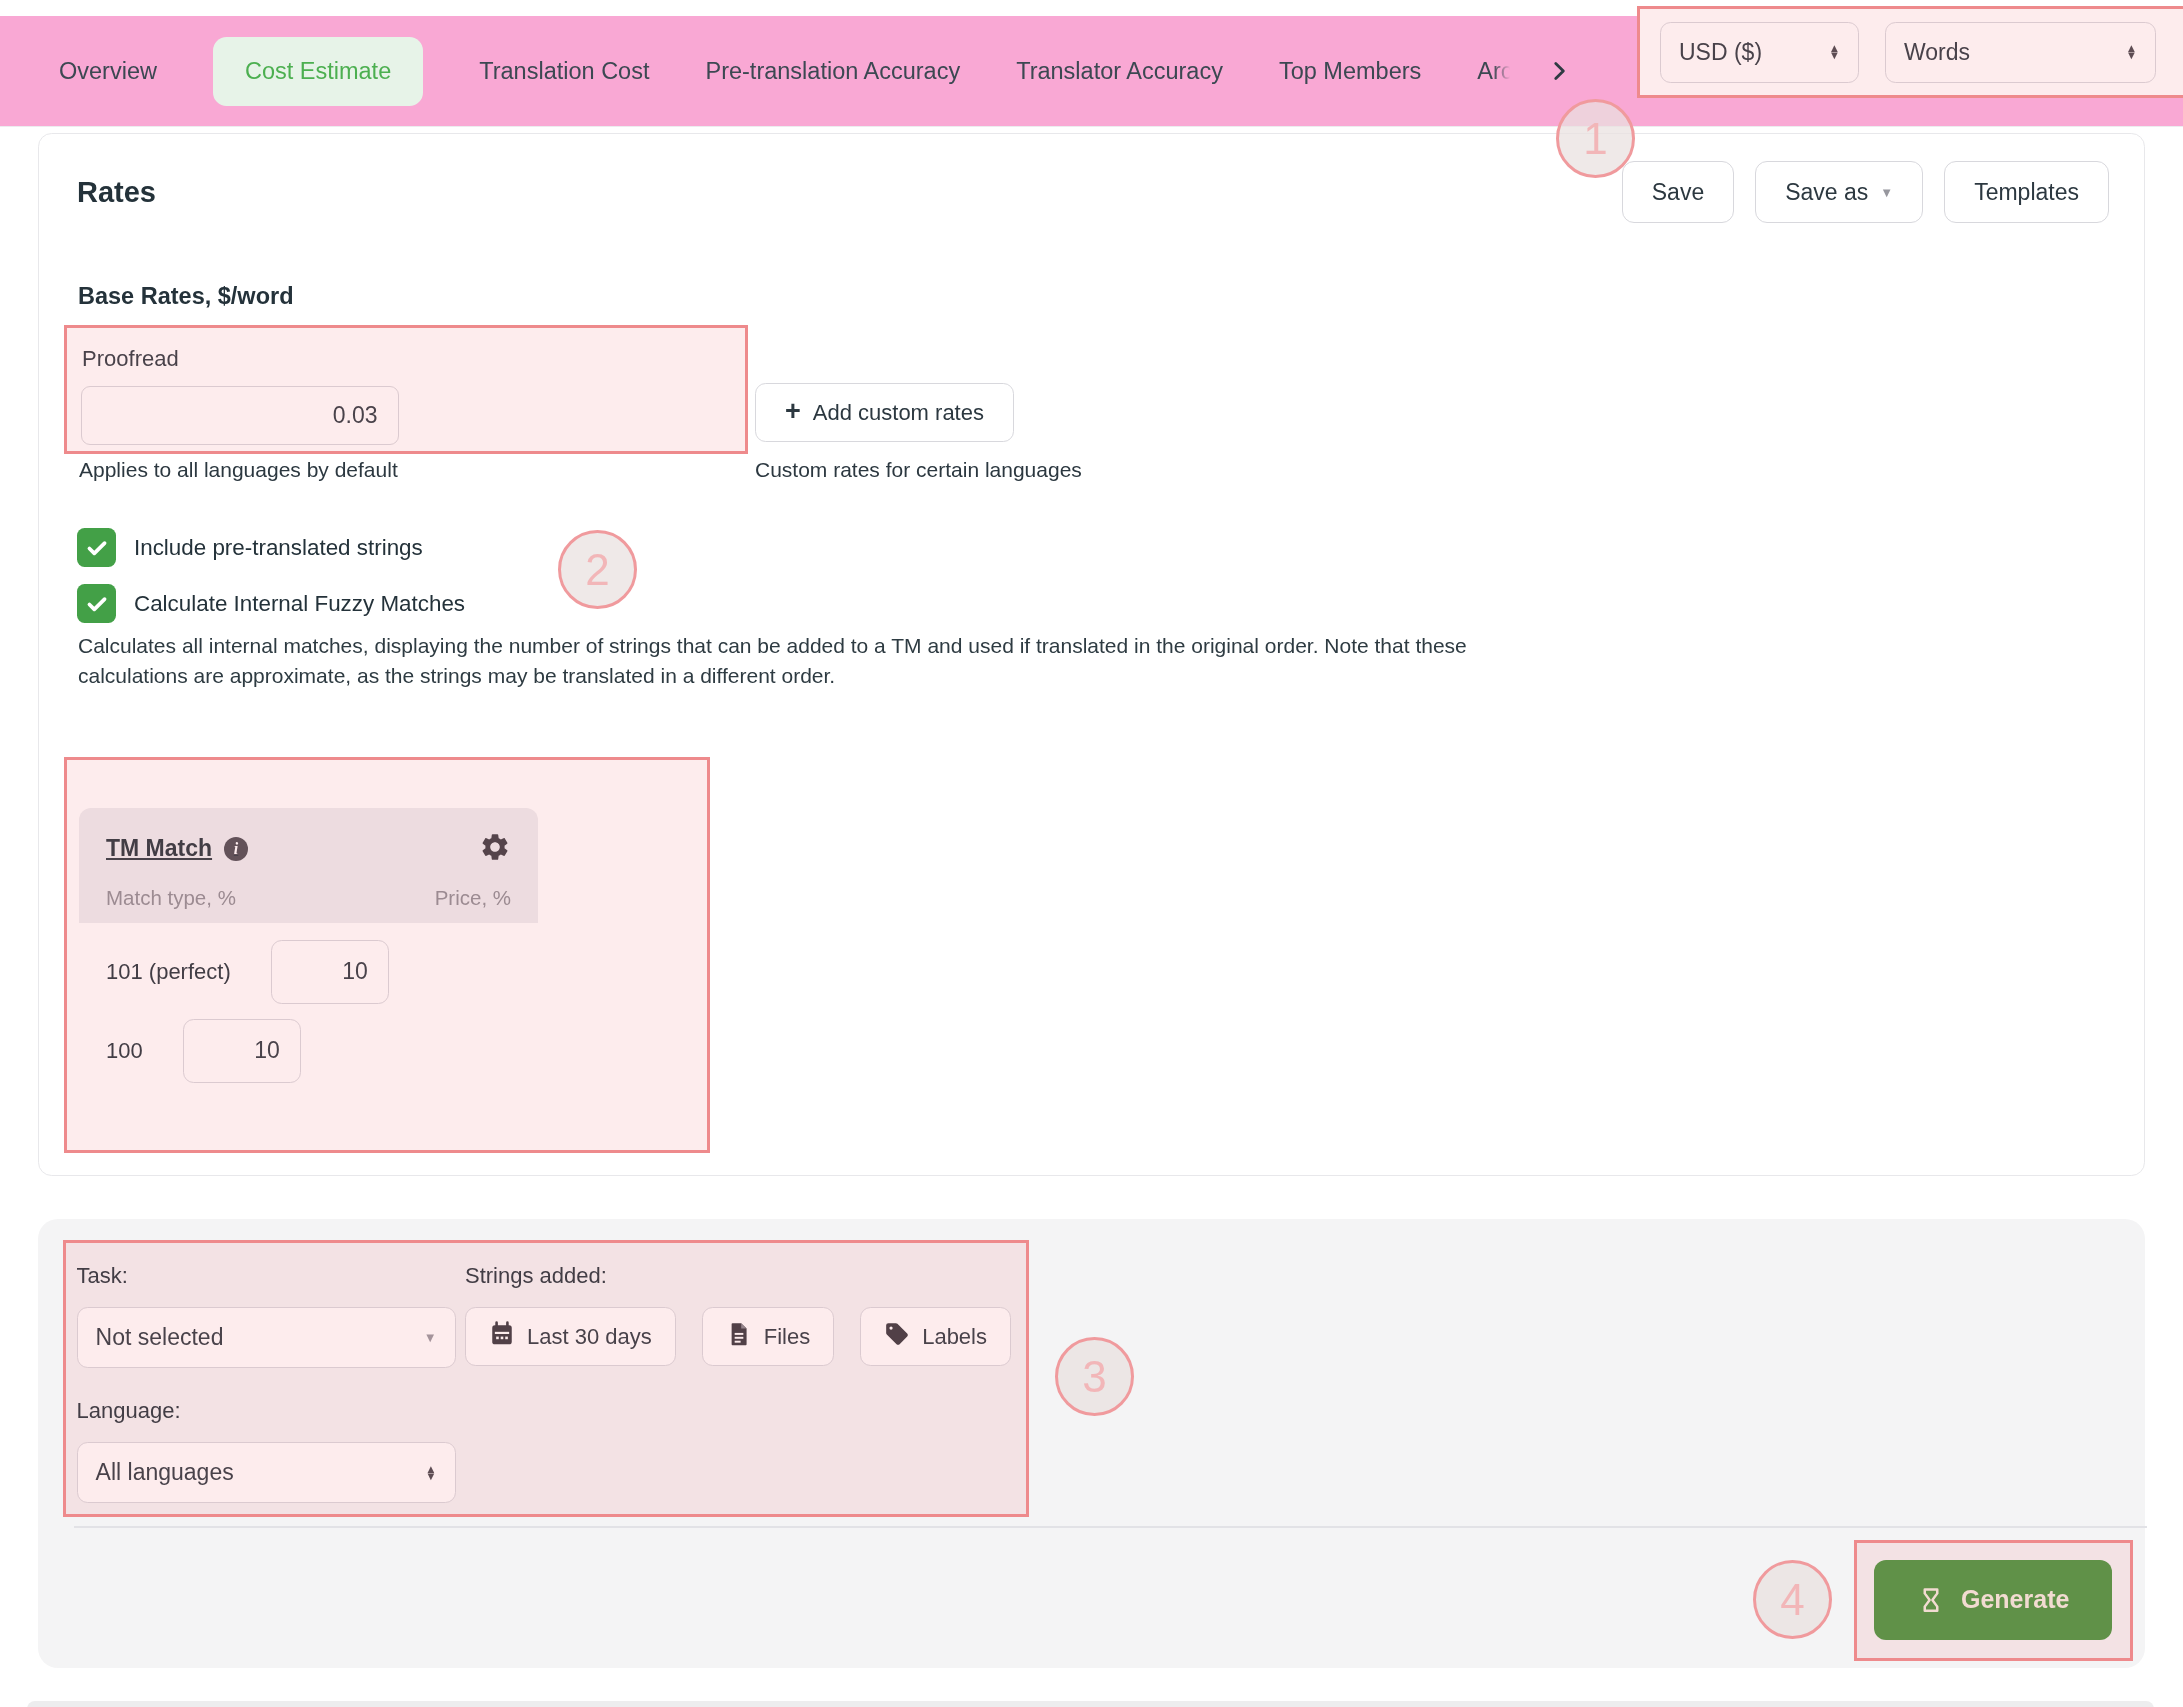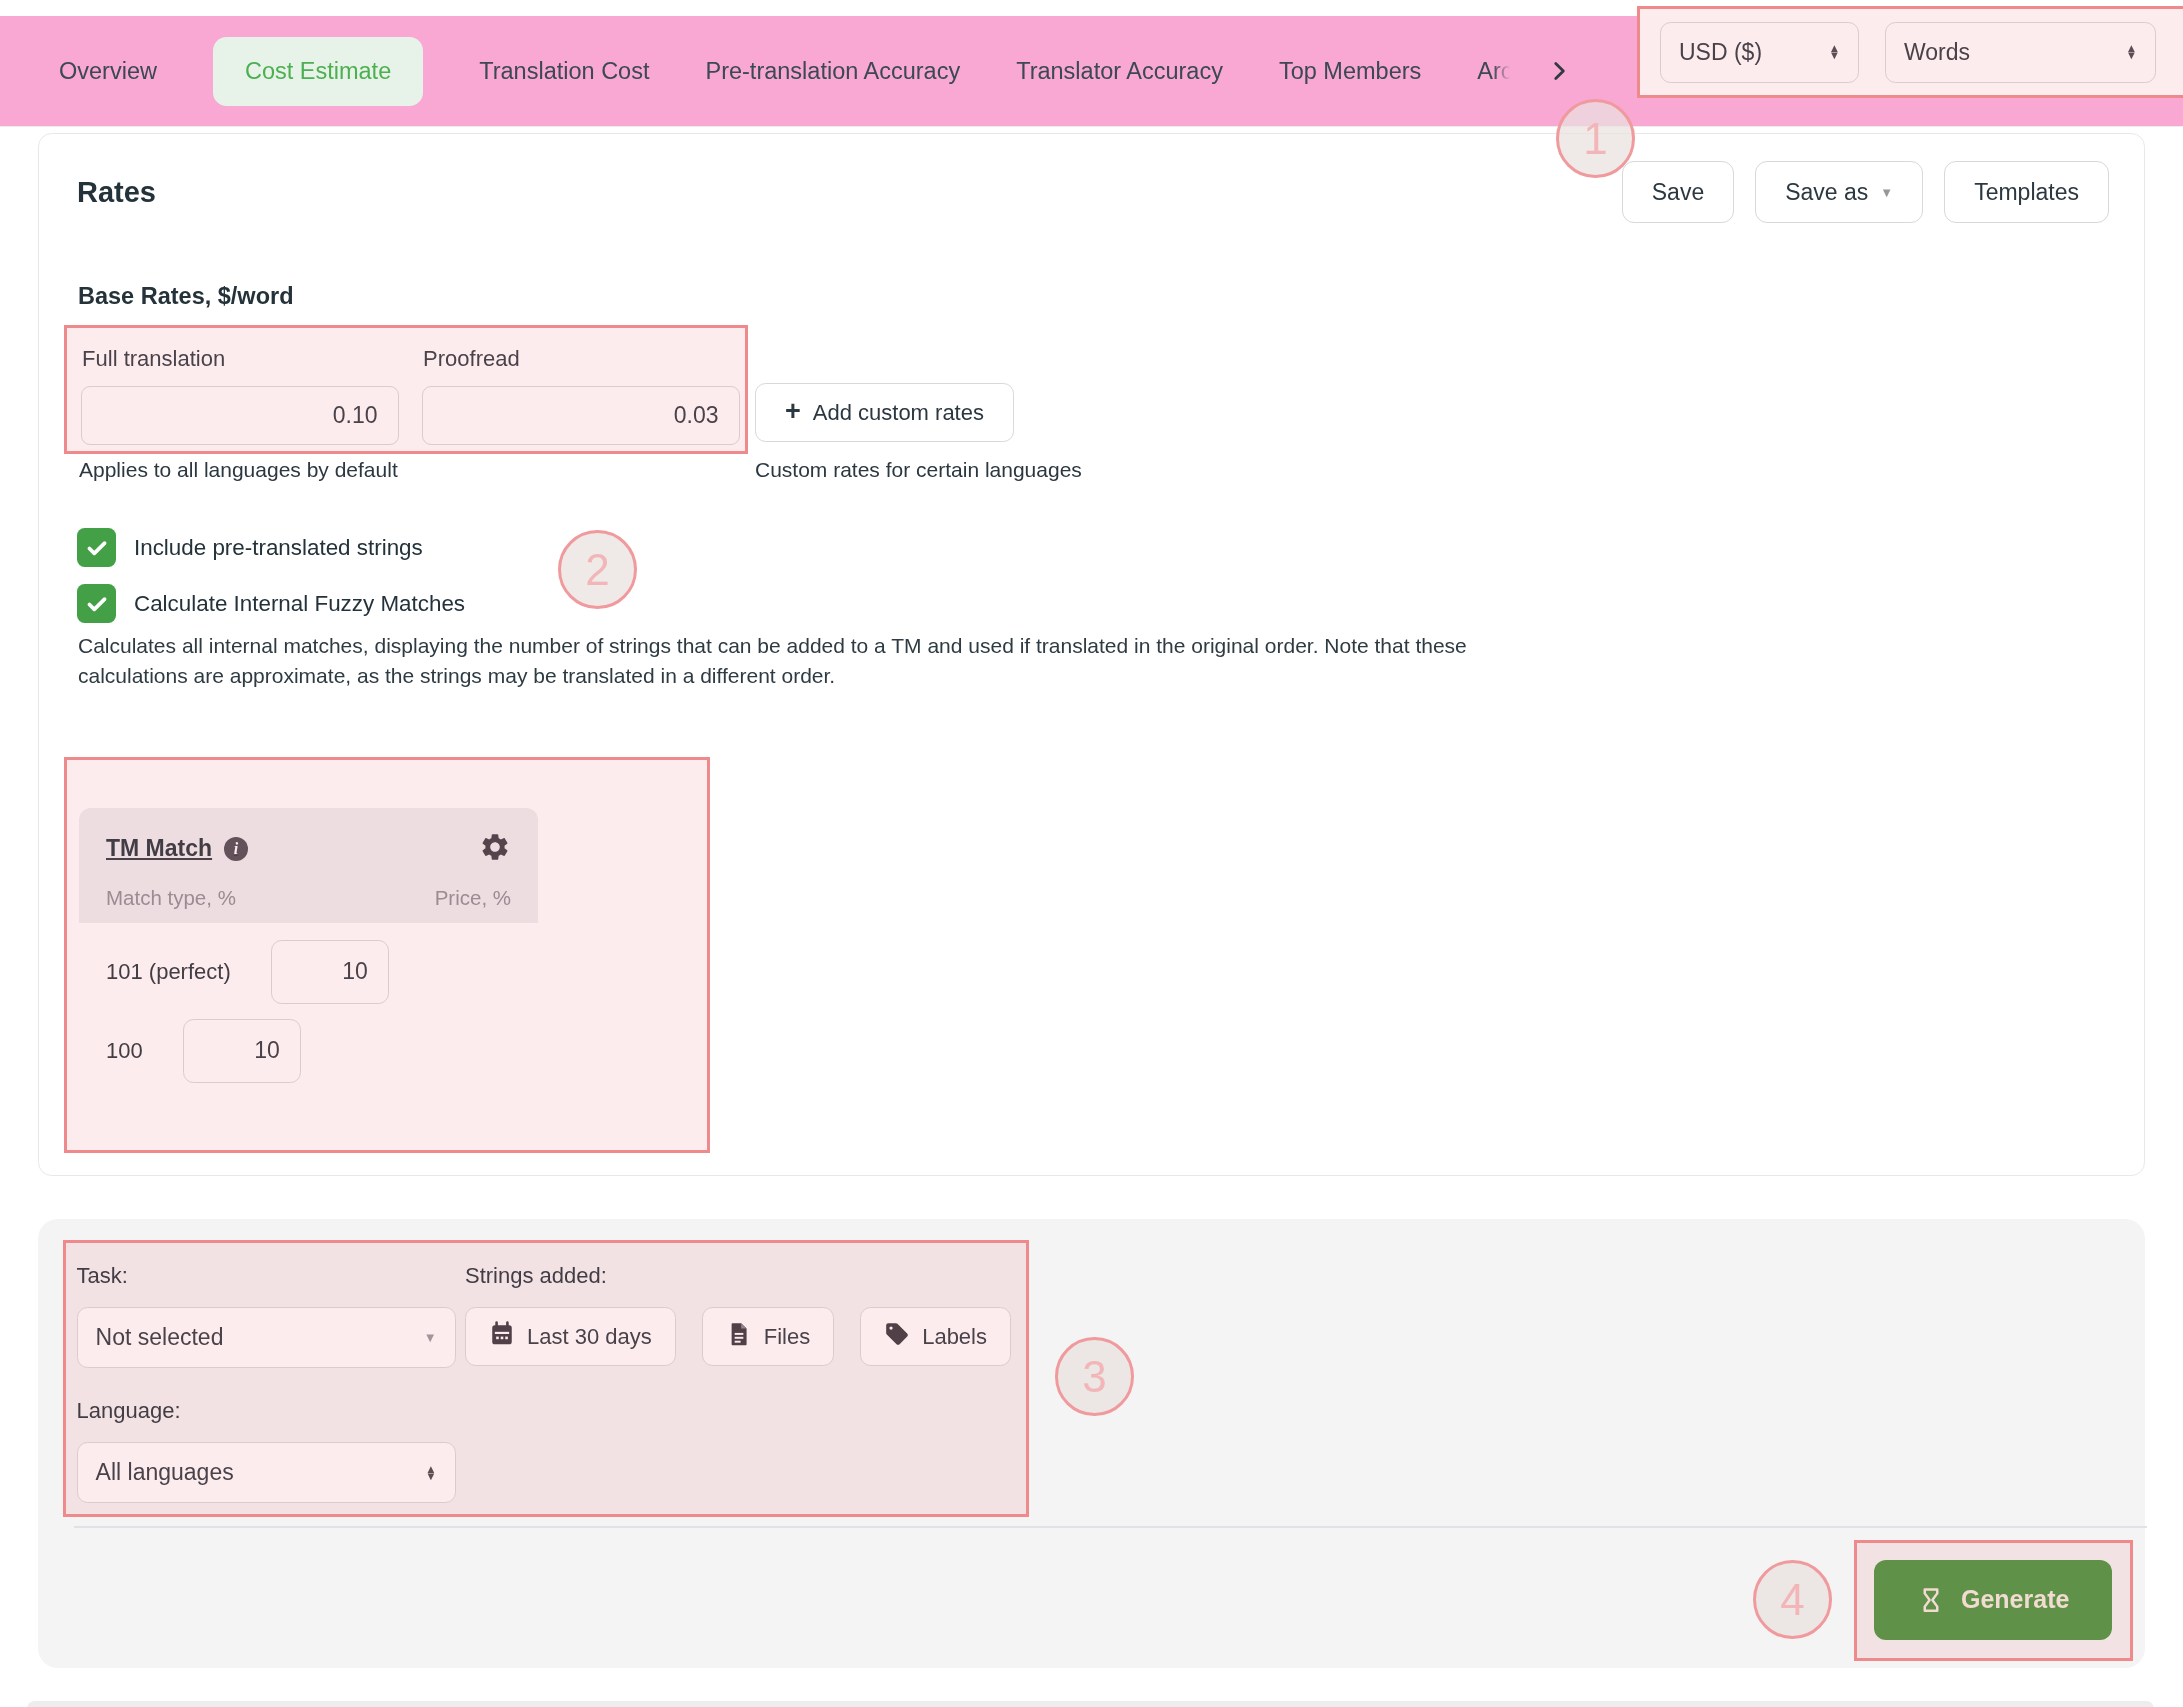--- a/index.html
+++ b/index.html
@@ -167,24 +167,20 @@
           <span>Save as</span>
           <span class="caret-down">▼</span>
         </button>
         <button class="btn">Templates</button>
       </div>
     </div>
 
     <h2 class="base-heading">Base Rates, $/word</h2>
 
     <div class="ann-box box2">
-      <div class="field">
-        <div class="field-label">Full translation</div>
-        <div class="input">0.10</div>
-      </div>
       <div class="field">
         <div class="field-label">Proofread</div>
         <div class="input">0.03</div>
       </div>
     </div>
     <button class="btn add-custom">
       <span class="plus">+</span>
       <span>Add custom rates</span>
     </button>
     <div class="helper left">Applies to all languages by default</div>

